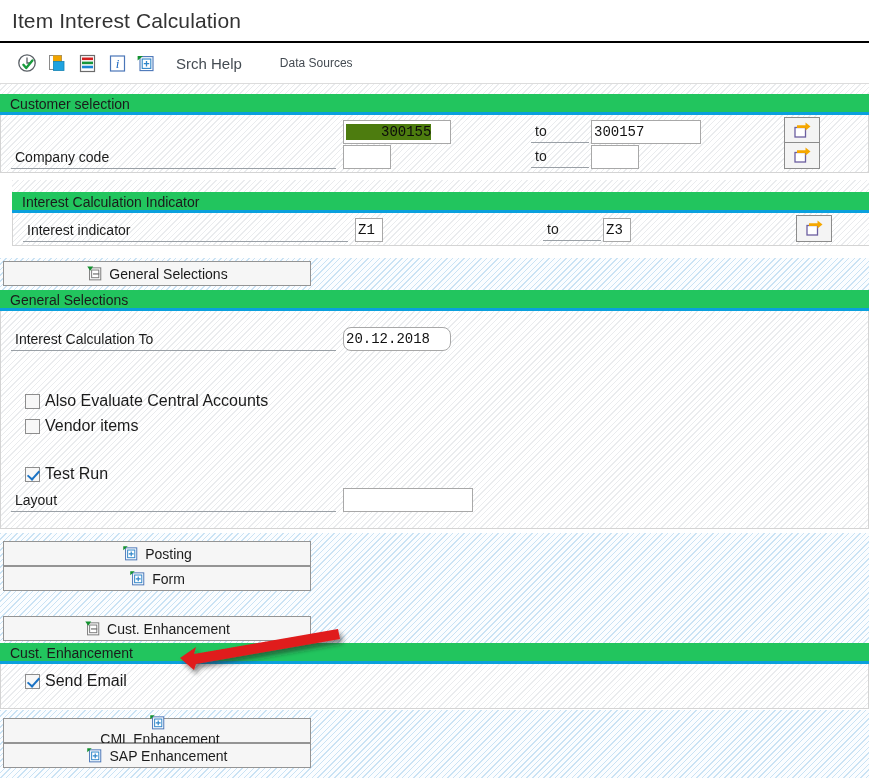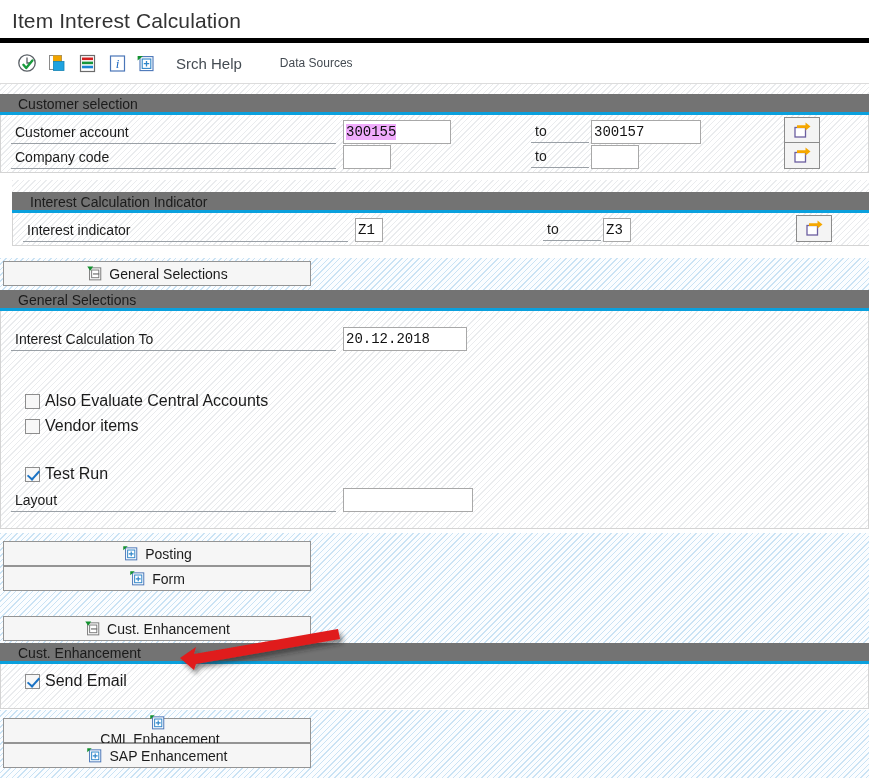--- a/index.html
+++ b/index.html
@@ -33,21 +33,21 @@
       rgba(115,180,225,0.36) 1px,
       rgba(255,255,255,0) 1px,
       rgba(255,255,255,0) 4px);
   }
 
   
   .titlebar {
     height: 43px;
     box-sizing: border-box;
     padding: 9px 0 0 12px;
-    border-bottom: 5px solid #000000;
+    border-bottom: 2px solid #000000;
     background: #ffffff;
   }
   .title-text {
     font-size: 21px;
     color: #333333;
     letter-spacing: .1px;
   }
 
   
   .toolbar {
@@ -80,22 +80,22 @@
     margin-left: 38px;
     cursor: pointer;
   }
 
   
   .block { position: relative; box-sizing: border-box; }
 
   .sec-head {
     position: relative;
     height: 21px;
-    background: #737373;
-    padding-left: 18px;
+    background: #22c55e;
+    padding-left: 10px;
     box-sizing: border-box;
   }
   .sec-head span {
     font-size: 14px;
     color: #1b1b1b;
     line-height: 20px;
   }
   .sec-head::after {
     content: "";
     position: absolute;
@@ -147,22 +147,23 @@
     font-size: 14px;
     color: #111;
     line-height: 22px;
     padding: 0 2px;
     outline: none;
   }
   .inp.sel {
     background: #ffffff;
   }
   .inp.sel .hl {
-    background: #f0abfc;
+    background: #4d7c0f;
     color: #0b0b0b;
+    padding-left: 35px;
   }
 
   
   .msel {
     position: absolute;
     width: 36px; height: 27px;
     border: 1px solid #8c8c8c;
     background: #f4f4f4;
     display: flex; align-items: center; justify-content: center;
     cursor: pointer;
@@ -284,23 +285,20 @@
 <div class="block" style="position:absolute; left:0; top:84px; width:869px; height:96px;">
 
   <div class="hatch-gray" style="position:absolute;left:0;top:0;width:869px;height:10px;"></div>
 
   <div class="sec-head" style="position:absolute;left:0;top:10px;width:869px;">
     <span>Customer selection</span>
   </div>
 
   <div class="sec-body hatch-gray" style="position:absolute;left:0;top:31px;width:869px;height:58px;">
 
-    <div class="row" style="left:10px; top:5px;">
-      <span class="flabel" style="width:325px;">Customer account</span>
-    </div>
     <div class="inp sel" style="position:absolute;left:342px;top:5px;width:108px;">
       <span class="hl">300155</span>
     </div>
     <span class="to-lbl" style="position:absolute;left:530px;top:5px;width:58px;">to</span>
     <div class="inp" style="position:absolute;left:590px;top:5px;width:110px;">
       <span>300157</span>
     </div>
     <div class="msel" style="left:783px; top:2px;">
       <svg width="21" height="21" viewBox="0 0 21 21">
         <rect x="3" y="7.5" width="10.5" height="9.5" fill="#ffffff" stroke="#6c5fa0" stroke-width="1.3"></rect>
@@ -374,21 +372,21 @@
 
   <div class="sec-head" style="position:absolute;left:0;top:0;width:869px;">
     <span>General Selections</span>
   </div>
 
   <div class="sec-body hatch-gray" style="position:absolute;left:0;top:21px;width:869px;height:218px;">
 
     <div class="row" style="left:10px; top:16px;">
       <span class="flabel" style="width:325px;">Interest Calculation To</span>
     </div>
-    <div class="inp" style="position:absolute;left:342px;top:16px;width:124px;">
+    <div class="inp" style="position:absolute;left:342px;top:16px;width:108px;border-radius:8px;">
       <span>20.12.2018</span>
     </div>
 
     <div class="cb-row" style="left:24px; top:81px;">
       <span class="cbox"></span>
       <span class="cb-label">Also Evaluate Central Accounts</span>
     </div>
 
     <div class="cb-row" style="left:24px; top:106px;">
       <span class="cbox"></span>

